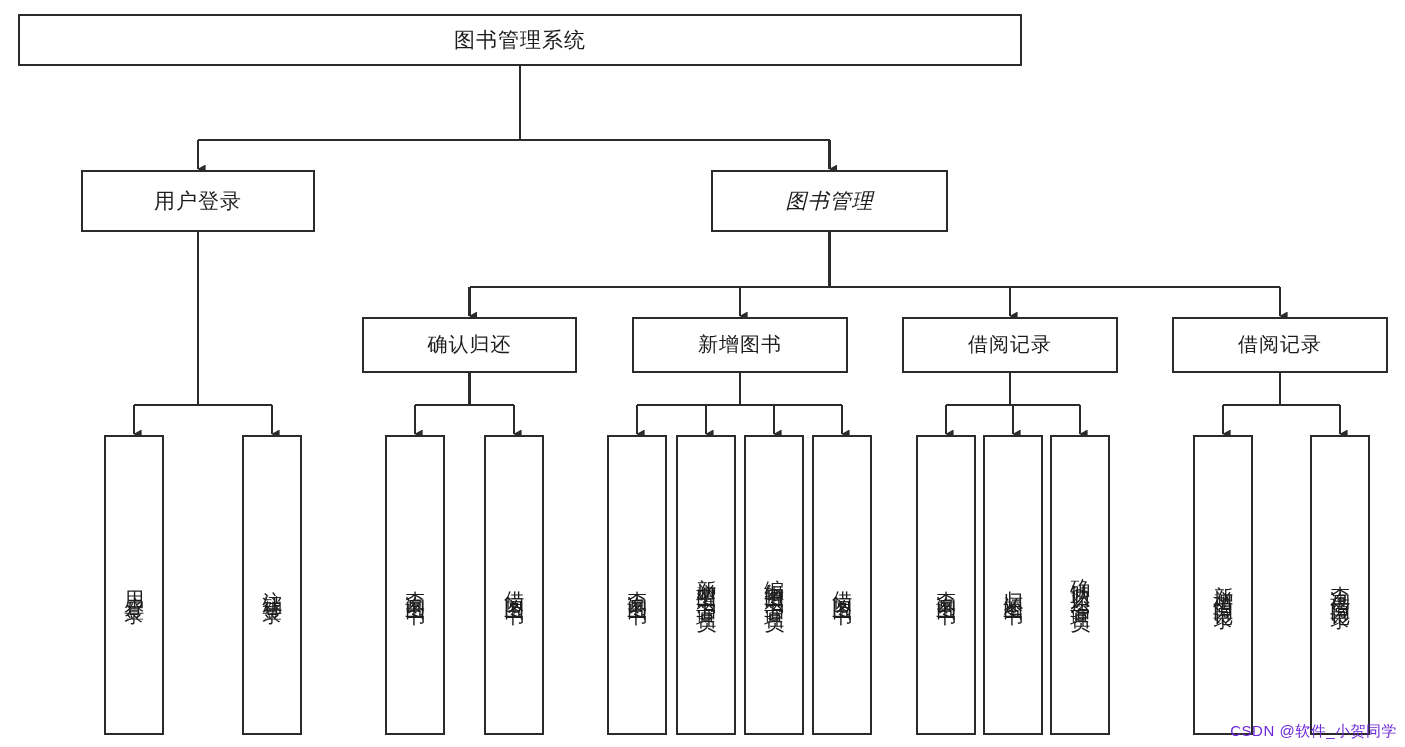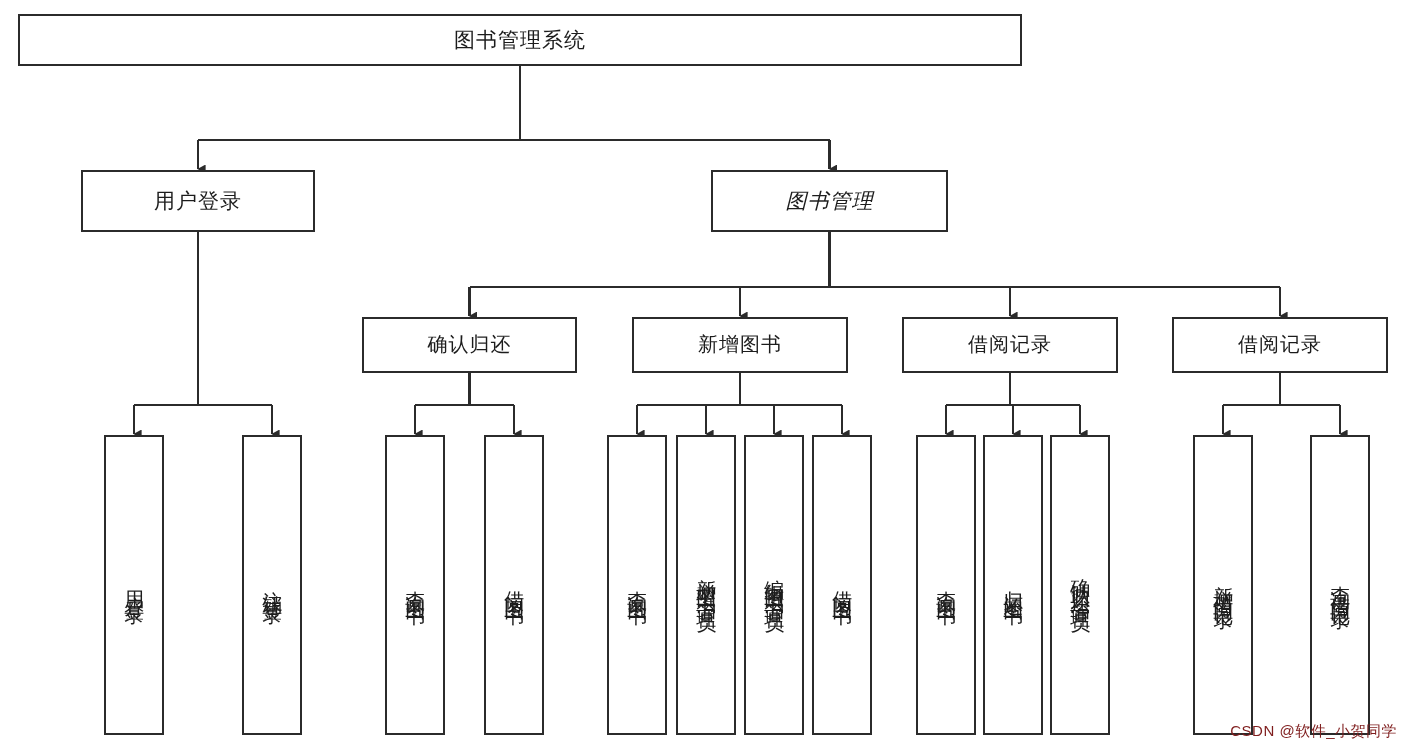--- a/index.html
+++ b/index.html
@@ -66,21 +66,21 @@
     text-orientation: upright;
     letter-spacing: 5px;
     white-space: nowrap;
     text-align: center;
   }
   .watermark {
     position: absolute;
     right: 8px;
     bottom: 6px;
     font-size: 15px;
-    color: #7f1d1d;
+    color: #6d28d9;
     letter-spacing: 0.5px;
     white-space: nowrap;
     user-select: none;
   }
 </style>
 </head>
 <body>
 
 <div id="diagram-root">
   <svg class="edge-layer" viewBox="0 0 1405 747">

